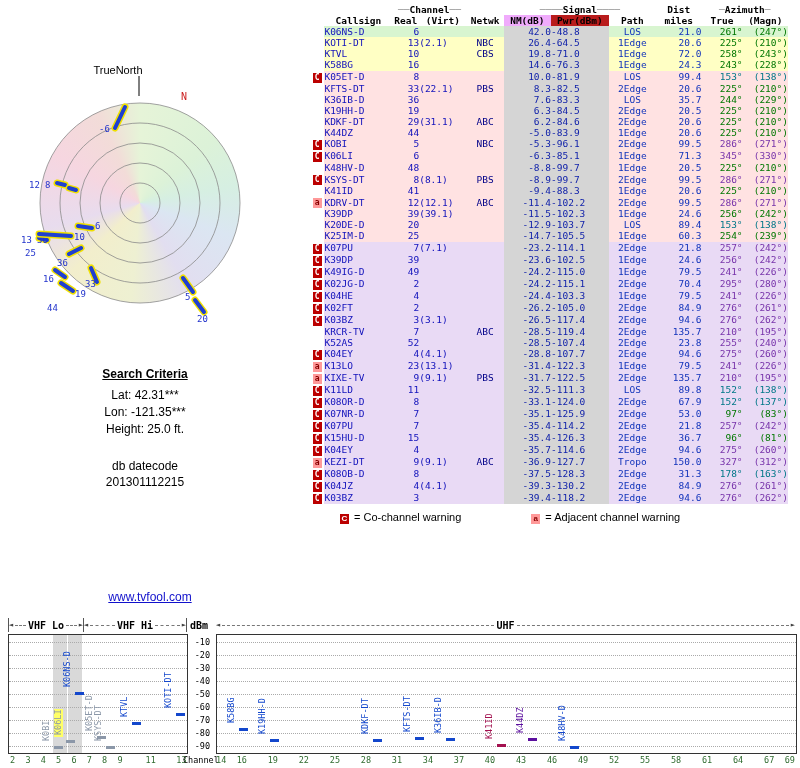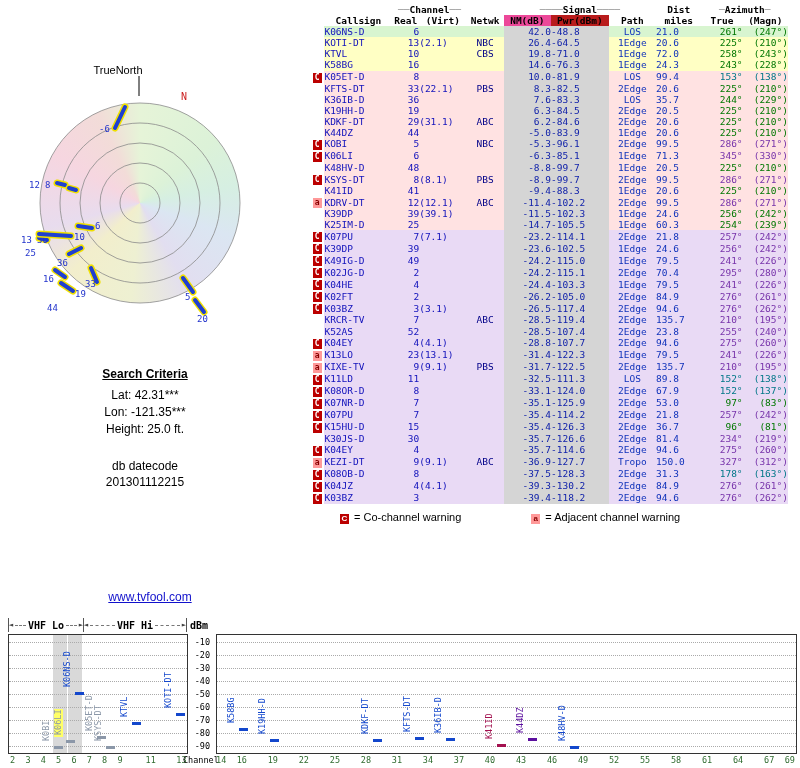--- a/index.html
+++ b/index.html
@@ -38,21 +38,21 @@
   col.nw-c{width:36px}col.nm-c{width:46px}col.pw-c{width:56px}col.pa-c{width:46px}
   col.mi-c{width:44px}col.tr-c{width:40px}col.mg-c{width:44px}
   .c-w{background:#fff;text-align:center;}
   .c-cs{text-align:left;padding-left:2px;color:#1111bb;}
   .c-re{text-align:right;padding-right:4px;color:#1111bb;}
   .c-vi{color:#1111bb;}
   .c-nw{text-align:center;color:#000088;}
   .c-nm{text-align:right;padding-right:4px;color:#1122aa;background:#d5d5d5;}
   .c-pw{padding-right:6px;color:#1122aa;background:#d5d5d5;}
   .c-pa{text-align:center;color:#1133bb;}
-  .c-mi{padding-right:6px;color:#1133bb;}
+  .c-mi{text-align:right;padding-right:6px;color:#1133bb;}
   .c-tr{text-align:right;padding-right:2px;}
   .c-mg{text-align:right;padding-right:4px;}
   tr.tier-g td{background-color:#d8f5d0;}
   tr.tier-y td{background-color:#ffffc4;}
   tr.tier-p td{background-color:#ffe2e2;}
   tr.tier-v td{background-color:#e9daf5;}
   tr.tier-g td.c-nm,tr.tier-y td.c-nm,tr.tier-p td.c-nm,tr.tier-v td.c-nm,
   tr.tier-g td.c-pw,tr.tier-y td.c-pw,tr.tier-p td.c-pw,tr.tier-v td.c-pw{background-color:#d5d5d5;}
   tr td.c-w{background-color:#fff;}
   .wbox{display:inline-block;width:9px;height:10px;line-height:10px;font-size:8px;
@@ -189,21 +189,21 @@
           <th colspan="3"><span class="gd">────</span><span>Signal</span><span class="gd">────</span></th>
           <th class="c-mi">Dist</th>
           <th colspan="2"><span class="gd">─</span><span>Azimuth</span><span class="gd">─</span></th>
         </tr>
         <tr>
           <th></th>
           <th class="c-cs">Callsign</th>
           <th class="c-re">Real</th>
           <th class="c-vi">(Virt)</th>
           <th class="c-nw">Netwk</th>
-          <th class="c-nm" style="background:#ec4899">NM(dB)</th>
+          <th class="c-nm" style="background:#f0abfc">NM(dB)</th>
           <th class="c-pw" style="background:#b91c1c">Pwr(dBm)</th>
           <th class="c-pa">Path</th>
           <th class="c-mi">miles</th>
           <th class="c-tr">True</th>
           <th class="c-mg">(Magn)</th>
         </tr>
       </thead>
       <tbody id="table-body">
           <tr class="tier-g">
             <td class="c-w"></td>
@@ -421,20 +421,33 @@
             <td class="c-nw"></td>
             <td class="c-nm">-11.5</td>
             <td class="c-pw">-102.3</td>
             <td class="c-pa">1Edge</td>
             <td class="c-mi">24.6</td>
             <td class="c-tr" style="color:#007700">256°</td>
             <td class="c-mg" style="color:#007700">(242°)</td>
           </tr>
           <tr class="tier-p">
             <td class="c-w"></td>
+            <td class="c-cs">K20DE-D</td>
+            <td class="c-re">20</td>
+            <td class="c-vi"></td>
+            <td class="c-nw"></td>
+            <td class="c-nm">-12.9</td>
+            <td class="c-pw">-103.7</td>
+            <td class="c-pa">LOS</td>
+            <td class="c-mi">89.4</td>
+            <td class="c-tr" style="color:#007788">153°</td>
+            <td class="c-mg" style="color:#007788">(138°)</td>
+          </tr>
+          <tr class="tier-p">
+            <td class="c-w"></td>
             <td class="c-cs">K25IM-D</td>
             <td class="c-re">25</td>
             <td class="c-vi"></td>
             <td class="c-nw"></td>
             <td class="c-nm">-14.7</td>
             <td class="c-pw">-105.5</td>
             <td class="c-pa">1Edge</td>
             <td class="c-mi">60.3</td>
             <td class="c-tr" style="color:#007700">254°</td>
             <td class="c-mg" style="color:#007700">(239°)</td>
@@ -652,33 +665,20 @@
             <td class="c-cs">K15HU-D</td>
             <td class="c-re">15</td>
             <td class="c-vi"></td>
             <td class="c-nw"></td>
             <td class="c-nm">-35.4</td>
             <td class="c-pw">-126.3</td>
             <td class="c-pa">2Edge</td>
             <td class="c-mi">36.7</td>
             <td class="c-tr" style="color:#007700">96°</td>
             <td class="c-mg" style="color:#007700">(81°)</td>
-          </tr>
-          <tr class="tier-v">
-            <td class="c-w"></td>
-            <td class="c-cs">K30JS-D</td>
-            <td class="c-re">30</td>
-            <td class="c-vi"></td>
-            <td class="c-nw"></td>
-            <td class="c-nm">-35.7</td>
-            <td class="c-pw">-126.6</td>
-            <td class="c-pa">2Edge</td>
-            <td class="c-mi">81.4</td>
-            <td class="c-tr" style="color:#7733aa">234°</td>
-            <td class="c-mg" style="color:#7733aa">(219°)</td>
           </tr>
           <tr class="tier-v">
             <td class="c-w"><span class="wbox wc">C</span></td>
             <td class="c-cs">K04EY</td>
             <td class="c-re">4</td>
             <td class="c-vi"></td>
             <td class="c-nw"></td>
             <td class="c-nm">-35.7</td>
             <td class="c-pw">-114.6</td>
             <td class="c-pa">2Edge</td>
@@ -760,20 +760,27 @@
     </div>
     <div class="spec-head" id="head-vhfhi">
       <span class="arr arr-l"></span>
         <span class="dash"></span>
       <span>VHF Hi</span>
       <span class="dash"></span>
         <span class="arr arr-r"></span>
     </div>
     <div class="spec-head" id="head-dbm">
       <span>dBm</span>
+    </div>
+    <div class="spec-head" id="head-uhf">
+      <span class="arr arr-l"></span>
+        <span class="dash"></span>
+      <span>UHF</span>
+      <span class="dash"></span>
+        <span class="arr arr-r"></span>
     </div>
     <div class="plot" id="vhf-plot">
         <div class="gray-band" style="left: 24.569%; width: 7.75862%;"></div>
         <div class="gray-band" style="left: 33.1897%; width: 7.75862%;"></div>
         <div class="gridline" style="top: 5.55556%;"></div>
         <div class="gridline" style="top: 16.6667%;"></div>
         <div class="gridline" style="top: 27.7778%;"></div>
         <div class="gridline" style="top: 38.8889%;"></div>
         <div class="gridline" style="top: 50%;"></div>
         <div class="gridline" style="top: 61.1111%;"></div>

